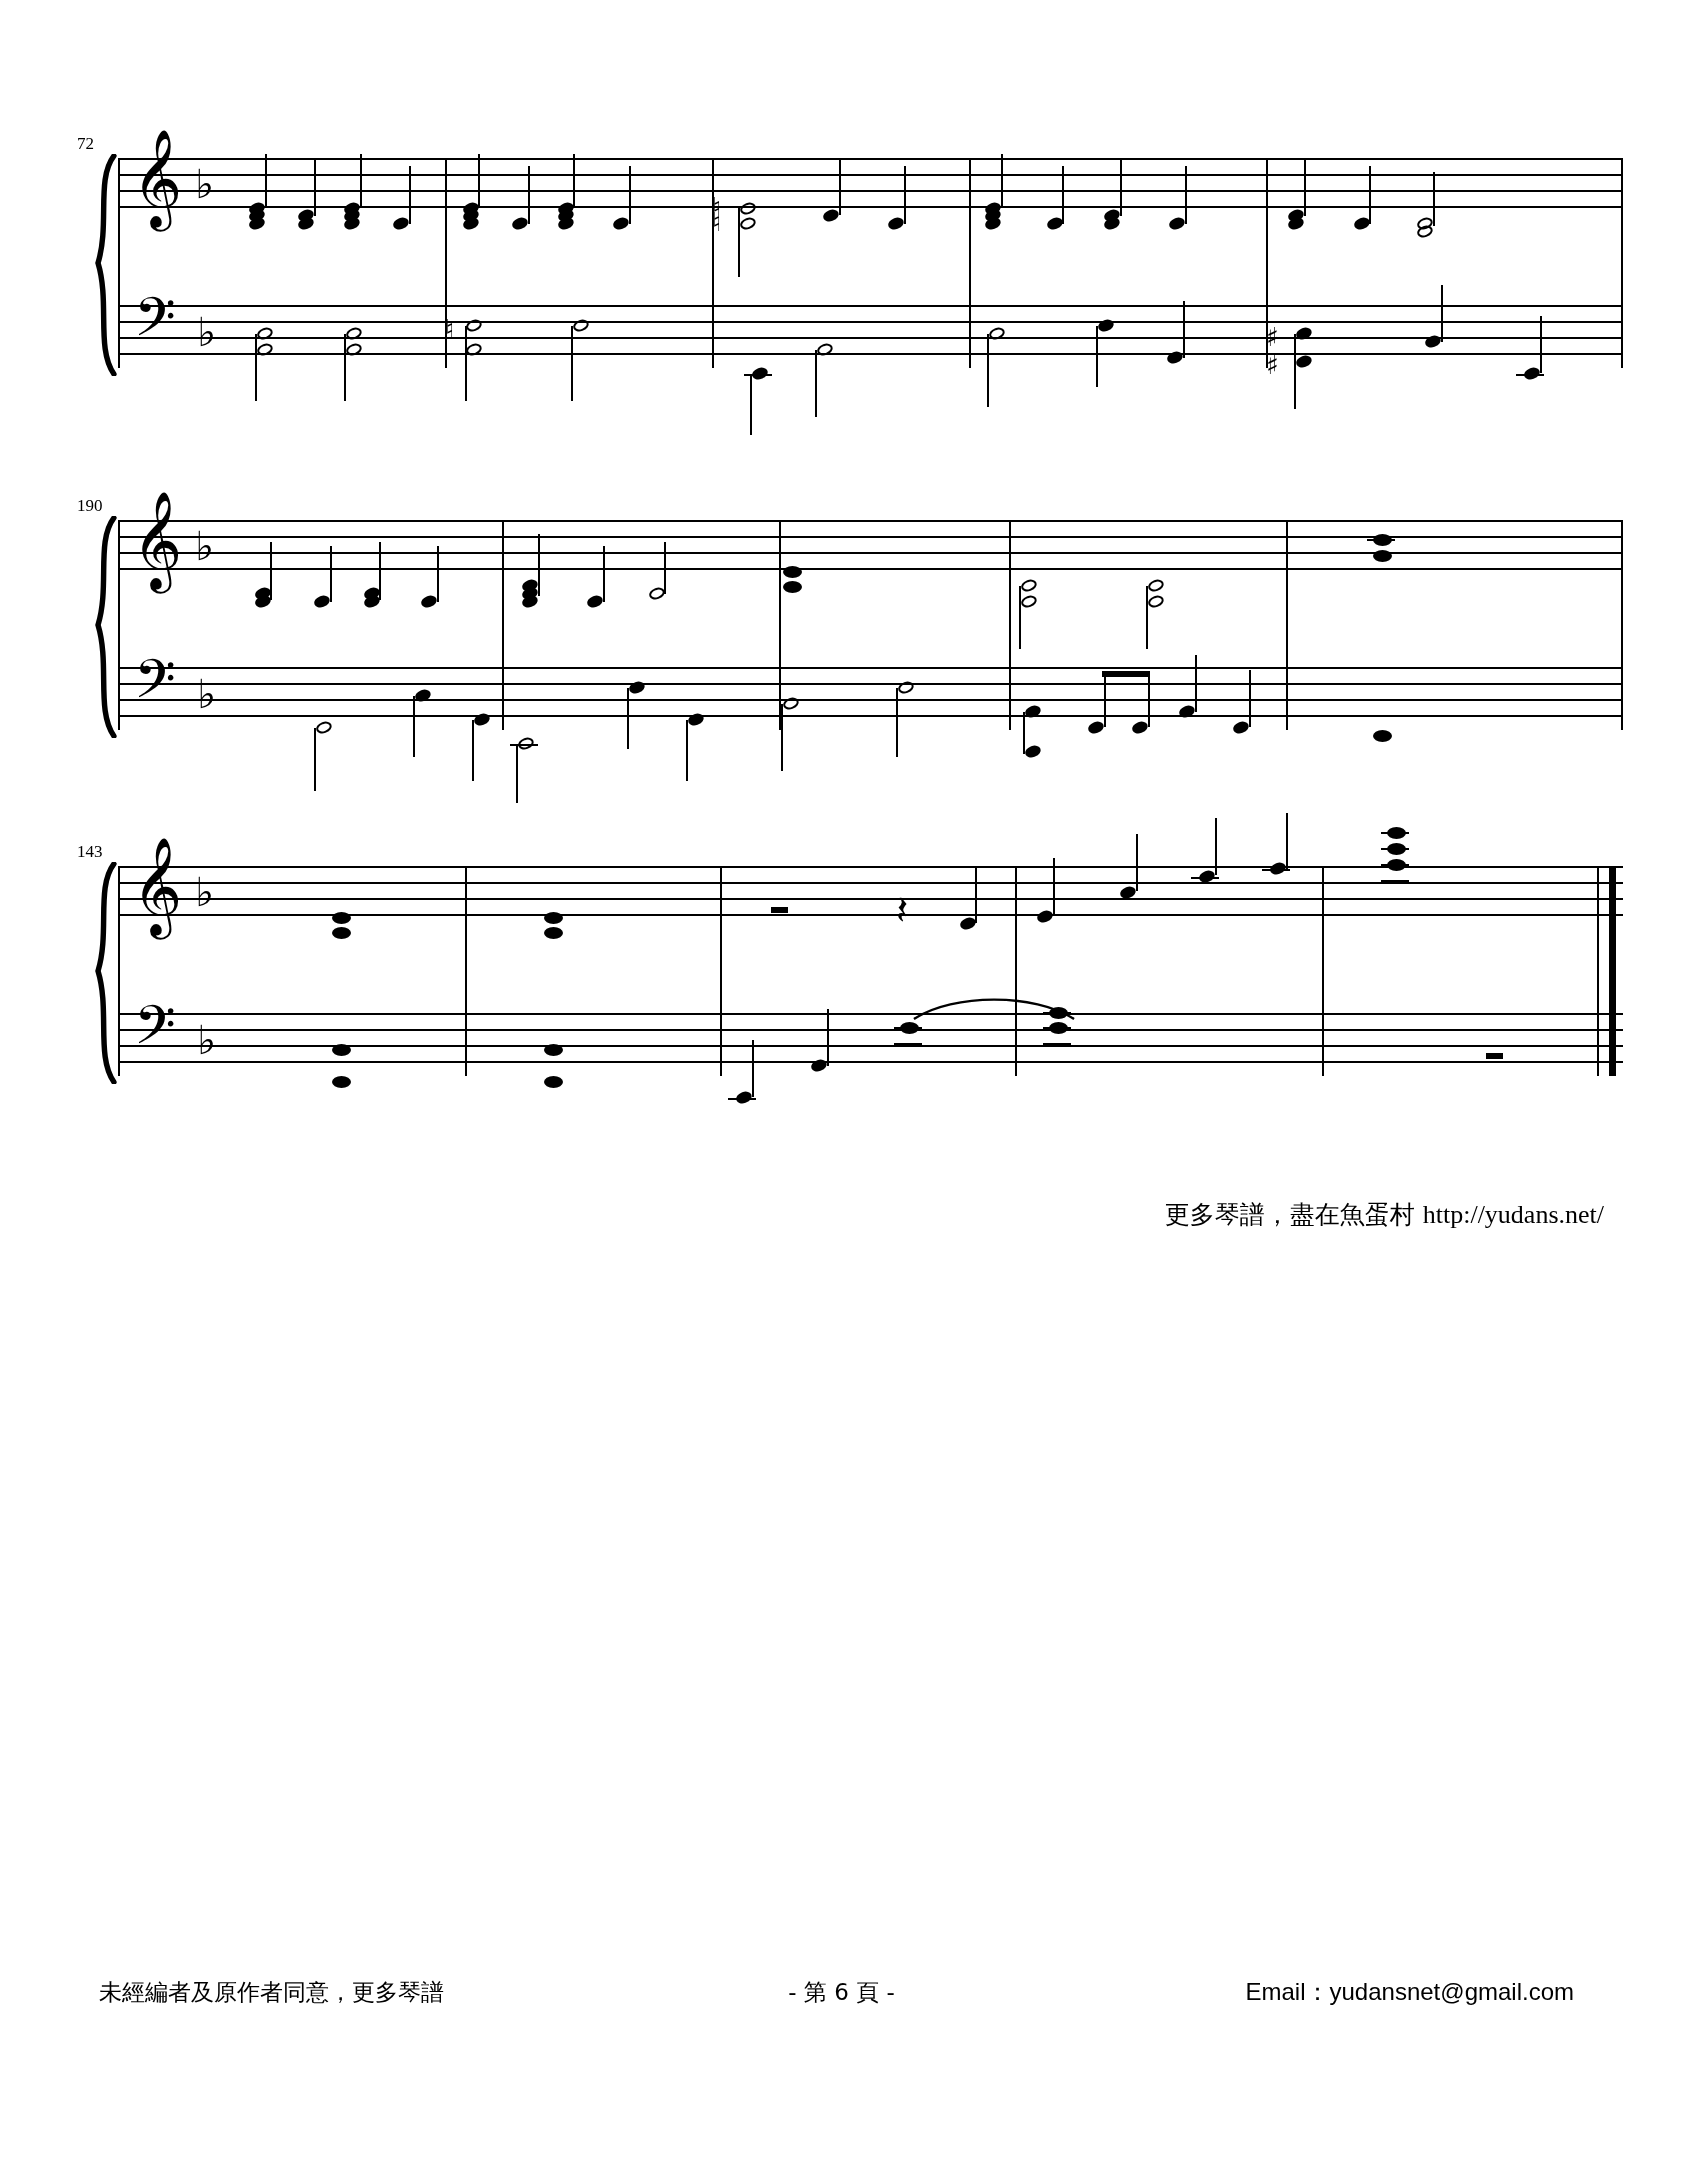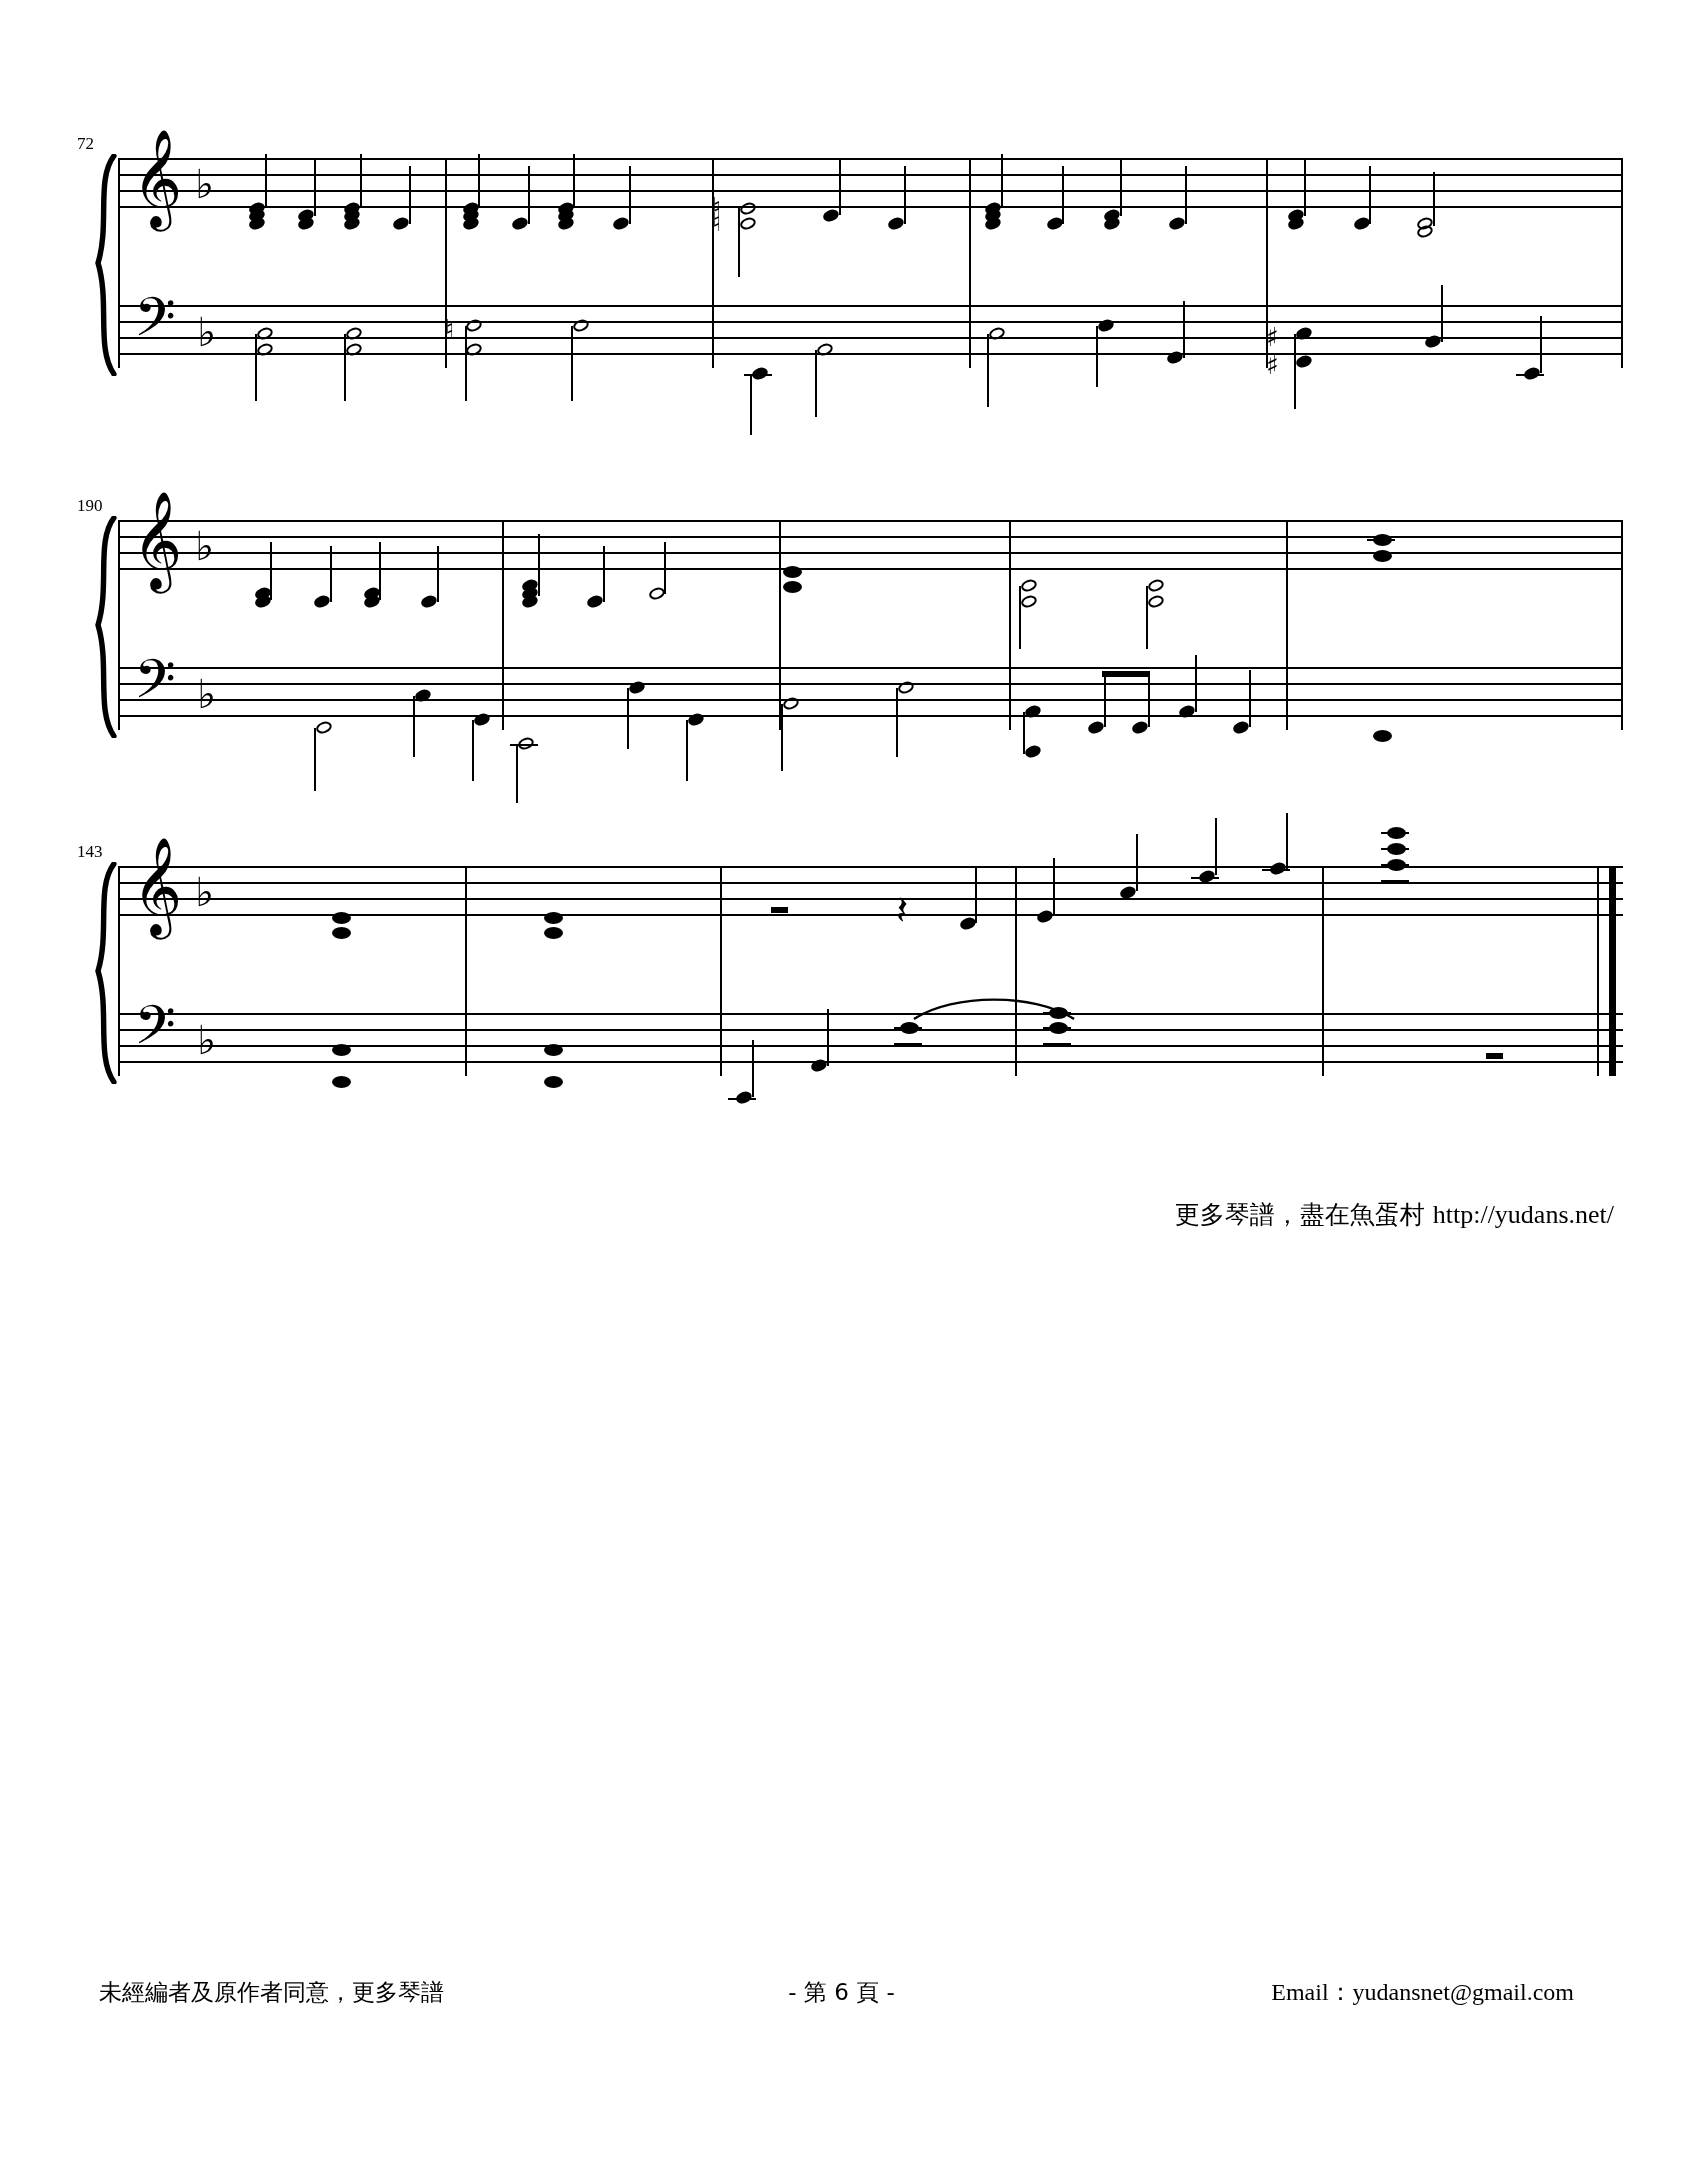--- a/index.html
+++ b/index.html
@@ -209,21 +209,21 @@
 
   
   .slur {
     position: absolute;
   }
 
   
   .promo {
     position: absolute;
     top: 1198px;
-    right: 69px;
+    right: 79px;
     font-size: 25px;
     font-family: "DejaVu Sans", sans-serif;
     white-space: nowrap;
   }
   .promo .url {
     font-family: "Liberation Serif", serif;
     font-size: 26px;
   }
 
   .footer-left {
@@ -240,21 +240,21 @@
     width: 1683px;
     text-align: center;
     font-size: 23px;
     font-family: "DejaVu Sans", sans-serif;
   }
   .footer-right {
     position: absolute;
     bottom: 170px;
     right: 109px;
     font-size: 24px;
-    font-family: Liberation Serif, serif;
+    font-family: Liberation Sans, sans-serif;
   }
 </style>
 </head>
 <body>
 
 <div class="page">
 
 
   <div class="system sys1">
     <div class="measure-num" style="left:18px; top:-24px;">72</div>

